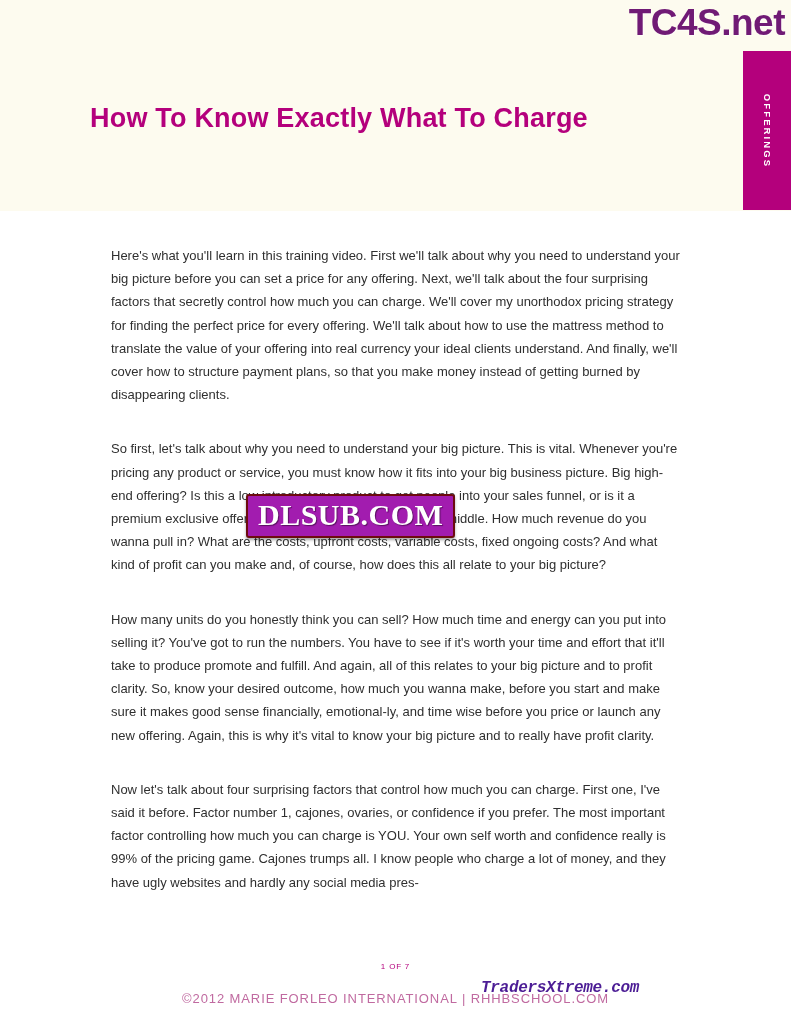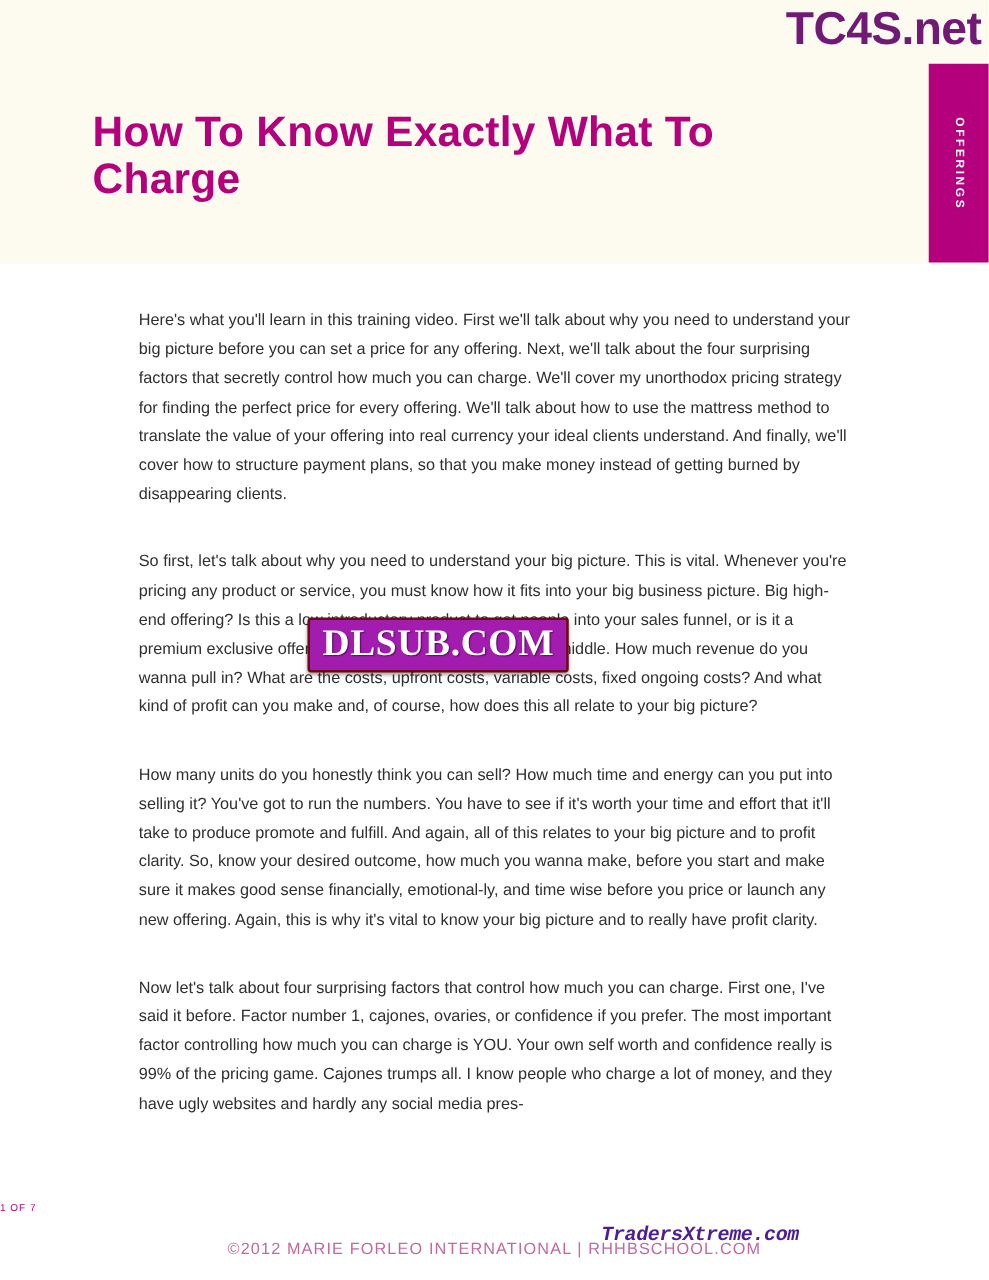--- a/index.html
+++ b/index.html
@@ -23,25 +23,25 @@
     height: 211px;
     background: #fdfbef;
   }
   .header-inner {
     position: absolute;
     left: 74px;
     top: 88px;
     width: 620px;
   }
   .doc-title {
-    font-size: 34px;
+    font-size: 27px;
     font-weight: bold;
     color: #b4007c;
     letter-spacing: 0.2px;
-    margin: 0;
+    margin: 16px;
     line-height: 1.1;
   }
   .doc-subtitle {
     margin: 15px 0 0 0;
     font-size: 10px;
     font-weight: bold;
     letter-spacing: 1.6px;
     color: #b4007c;
   }
 
@@ -95,21 +95,21 @@
     color: #2f2f2f;
     text-align: left;
   }
 
   
   .page-num {
     position: absolute;
     left: 0;
     right: 0;
     top: 962px;
-    text-align: left;
+    text-align: center;
     font-size: 8px;
     letter-spacing: 0.8px;
     color: #b4007c;
   }
   .footer-copy {
     position: absolute;
     left: 0;
     right: 0;
     top: 991px;
     text-align: center;

